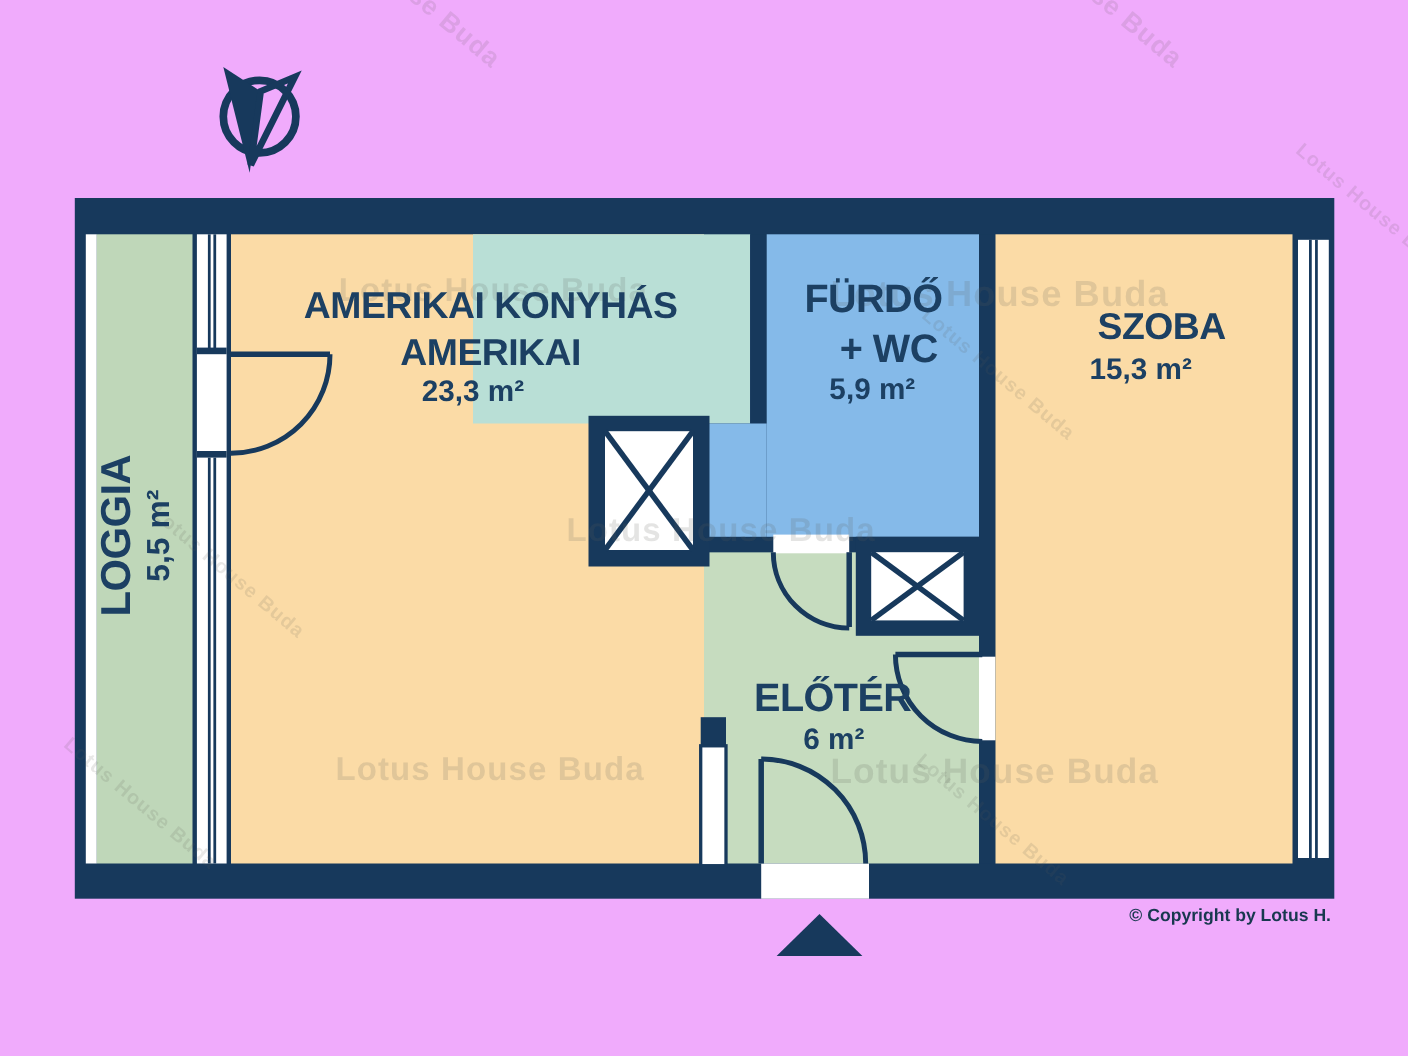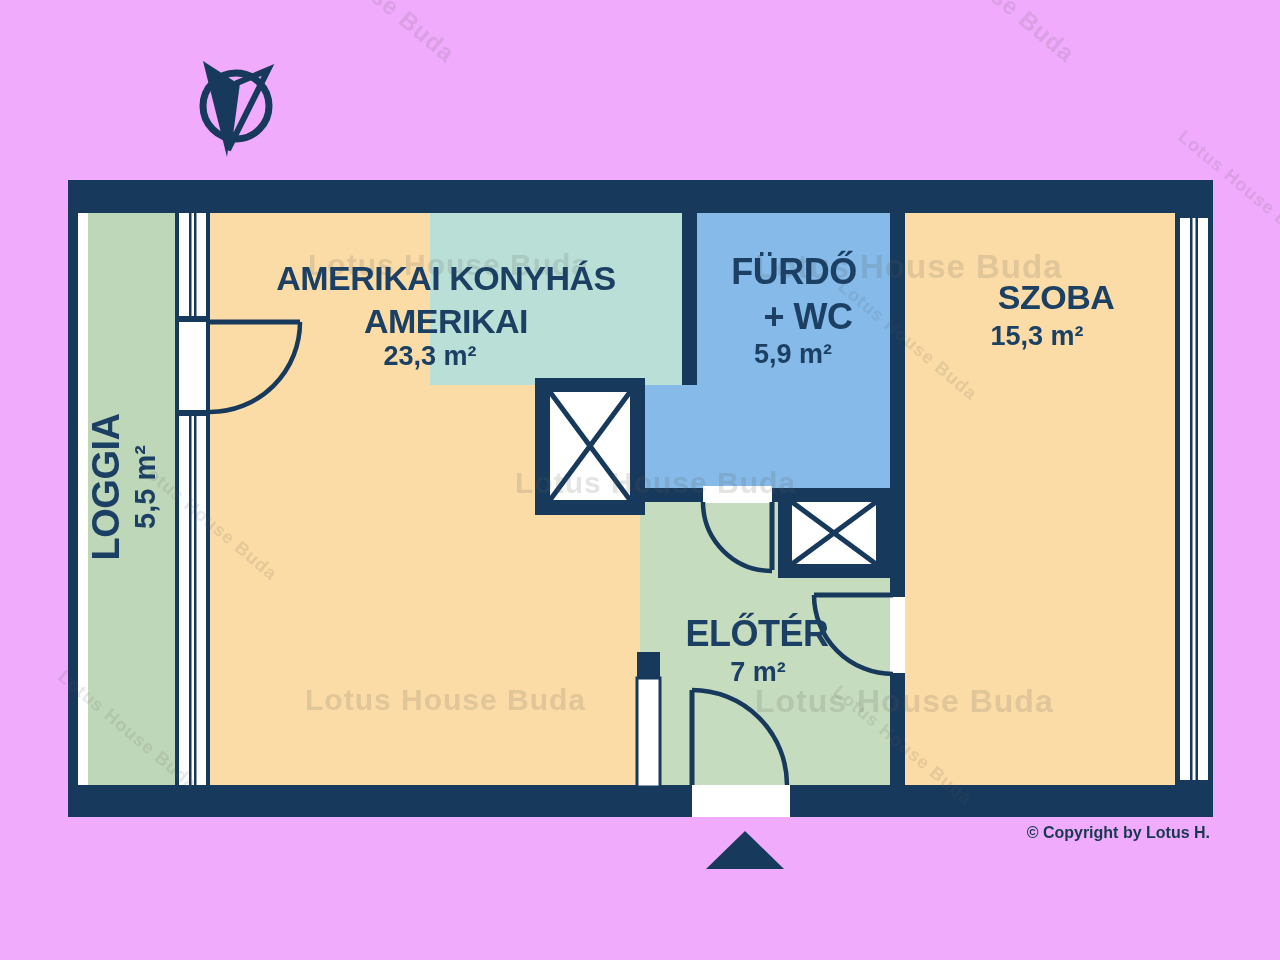--- a/index.html
+++ b/index.html
@@ -140,20 +140,20 @@
   <div class="label area" style="left:430px;top:356px;">23,3 m²</div>
 
   <div class="label name2" style="left:794px;top:272px;">FÜRDŐ</div>
   <div class="label name2" style="left:794px;top:317px;margin-left:14px;">+ WC</div>
   <div class="label area" style="left:793px;top:354px;">5,9 m²</div>
 
   <div class="label name1" style="left:1040px;top:297px;">SZOBA</div>
   <div class="label area" style="left:1037px;top:336px;">15,3 m²</div>
 
   <div class="label name2" style="left:757px;top:634px;">ELŐTÉR</div>
-  <div class="label area" style="left:758px;top:672px;">7 m²</div>
+  <div class="label area" style="left:758px;top:672px;">6 m²</div>
 
   <div class="label name2 rot" style="left:106px;top:487px;font-size:38px;">LOGGIA</div>
   <div class="label area rot" style="left:145px;top:487px;font-size:29px;">5,5 m²</div>
 
   <div class="copyright" style="right:70px;top:824px;">© Copyright by Lotus H.</div>
 
 </div>
 
 </body></html>

